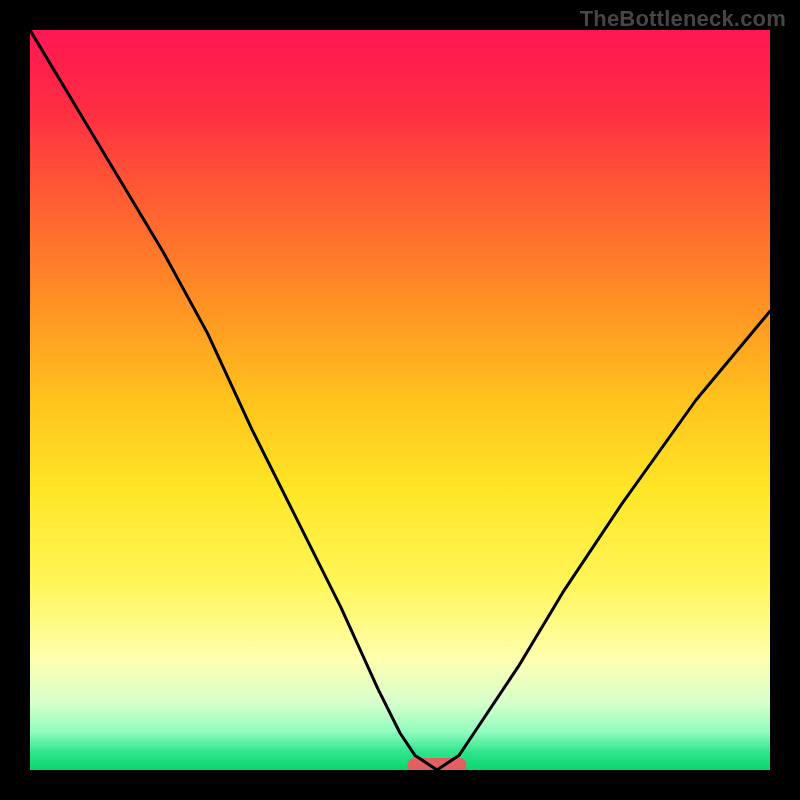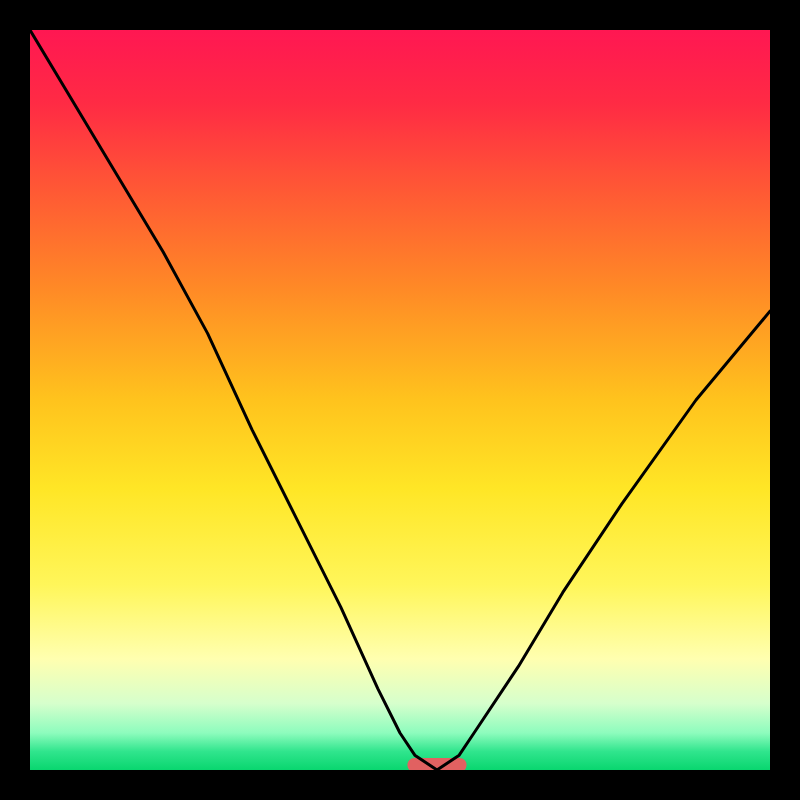--- a/index.html
+++ b/index.html
@@ -36,20 +36,21 @@
   }
   svg {
     display: block;
   }
 </style>
 </head>
 <body>
 
 <div class="frame">
 
+  <div class="watermark">TheBottleneck.com</div>
 
   <div class="plot-wrap">
     <svg id="chart-svg" width="740" height="740" viewBox="0 0 740 740">
       <defs>
         <linearGradient id="bg-grad" x1="0" y1="0" x2="0" y2="1">
             <stop offset="0%" stop-color="#ff1752"></stop>
             <stop offset="10%" stop-color="#ff2b44"></stop>
             <stop offset="22%" stop-color="#ff5a34"></stop>
             <stop offset="35%" stop-color="#ff8a26"></stop>
             <stop offset="50%" stop-color="#ffc31d"></stop>

